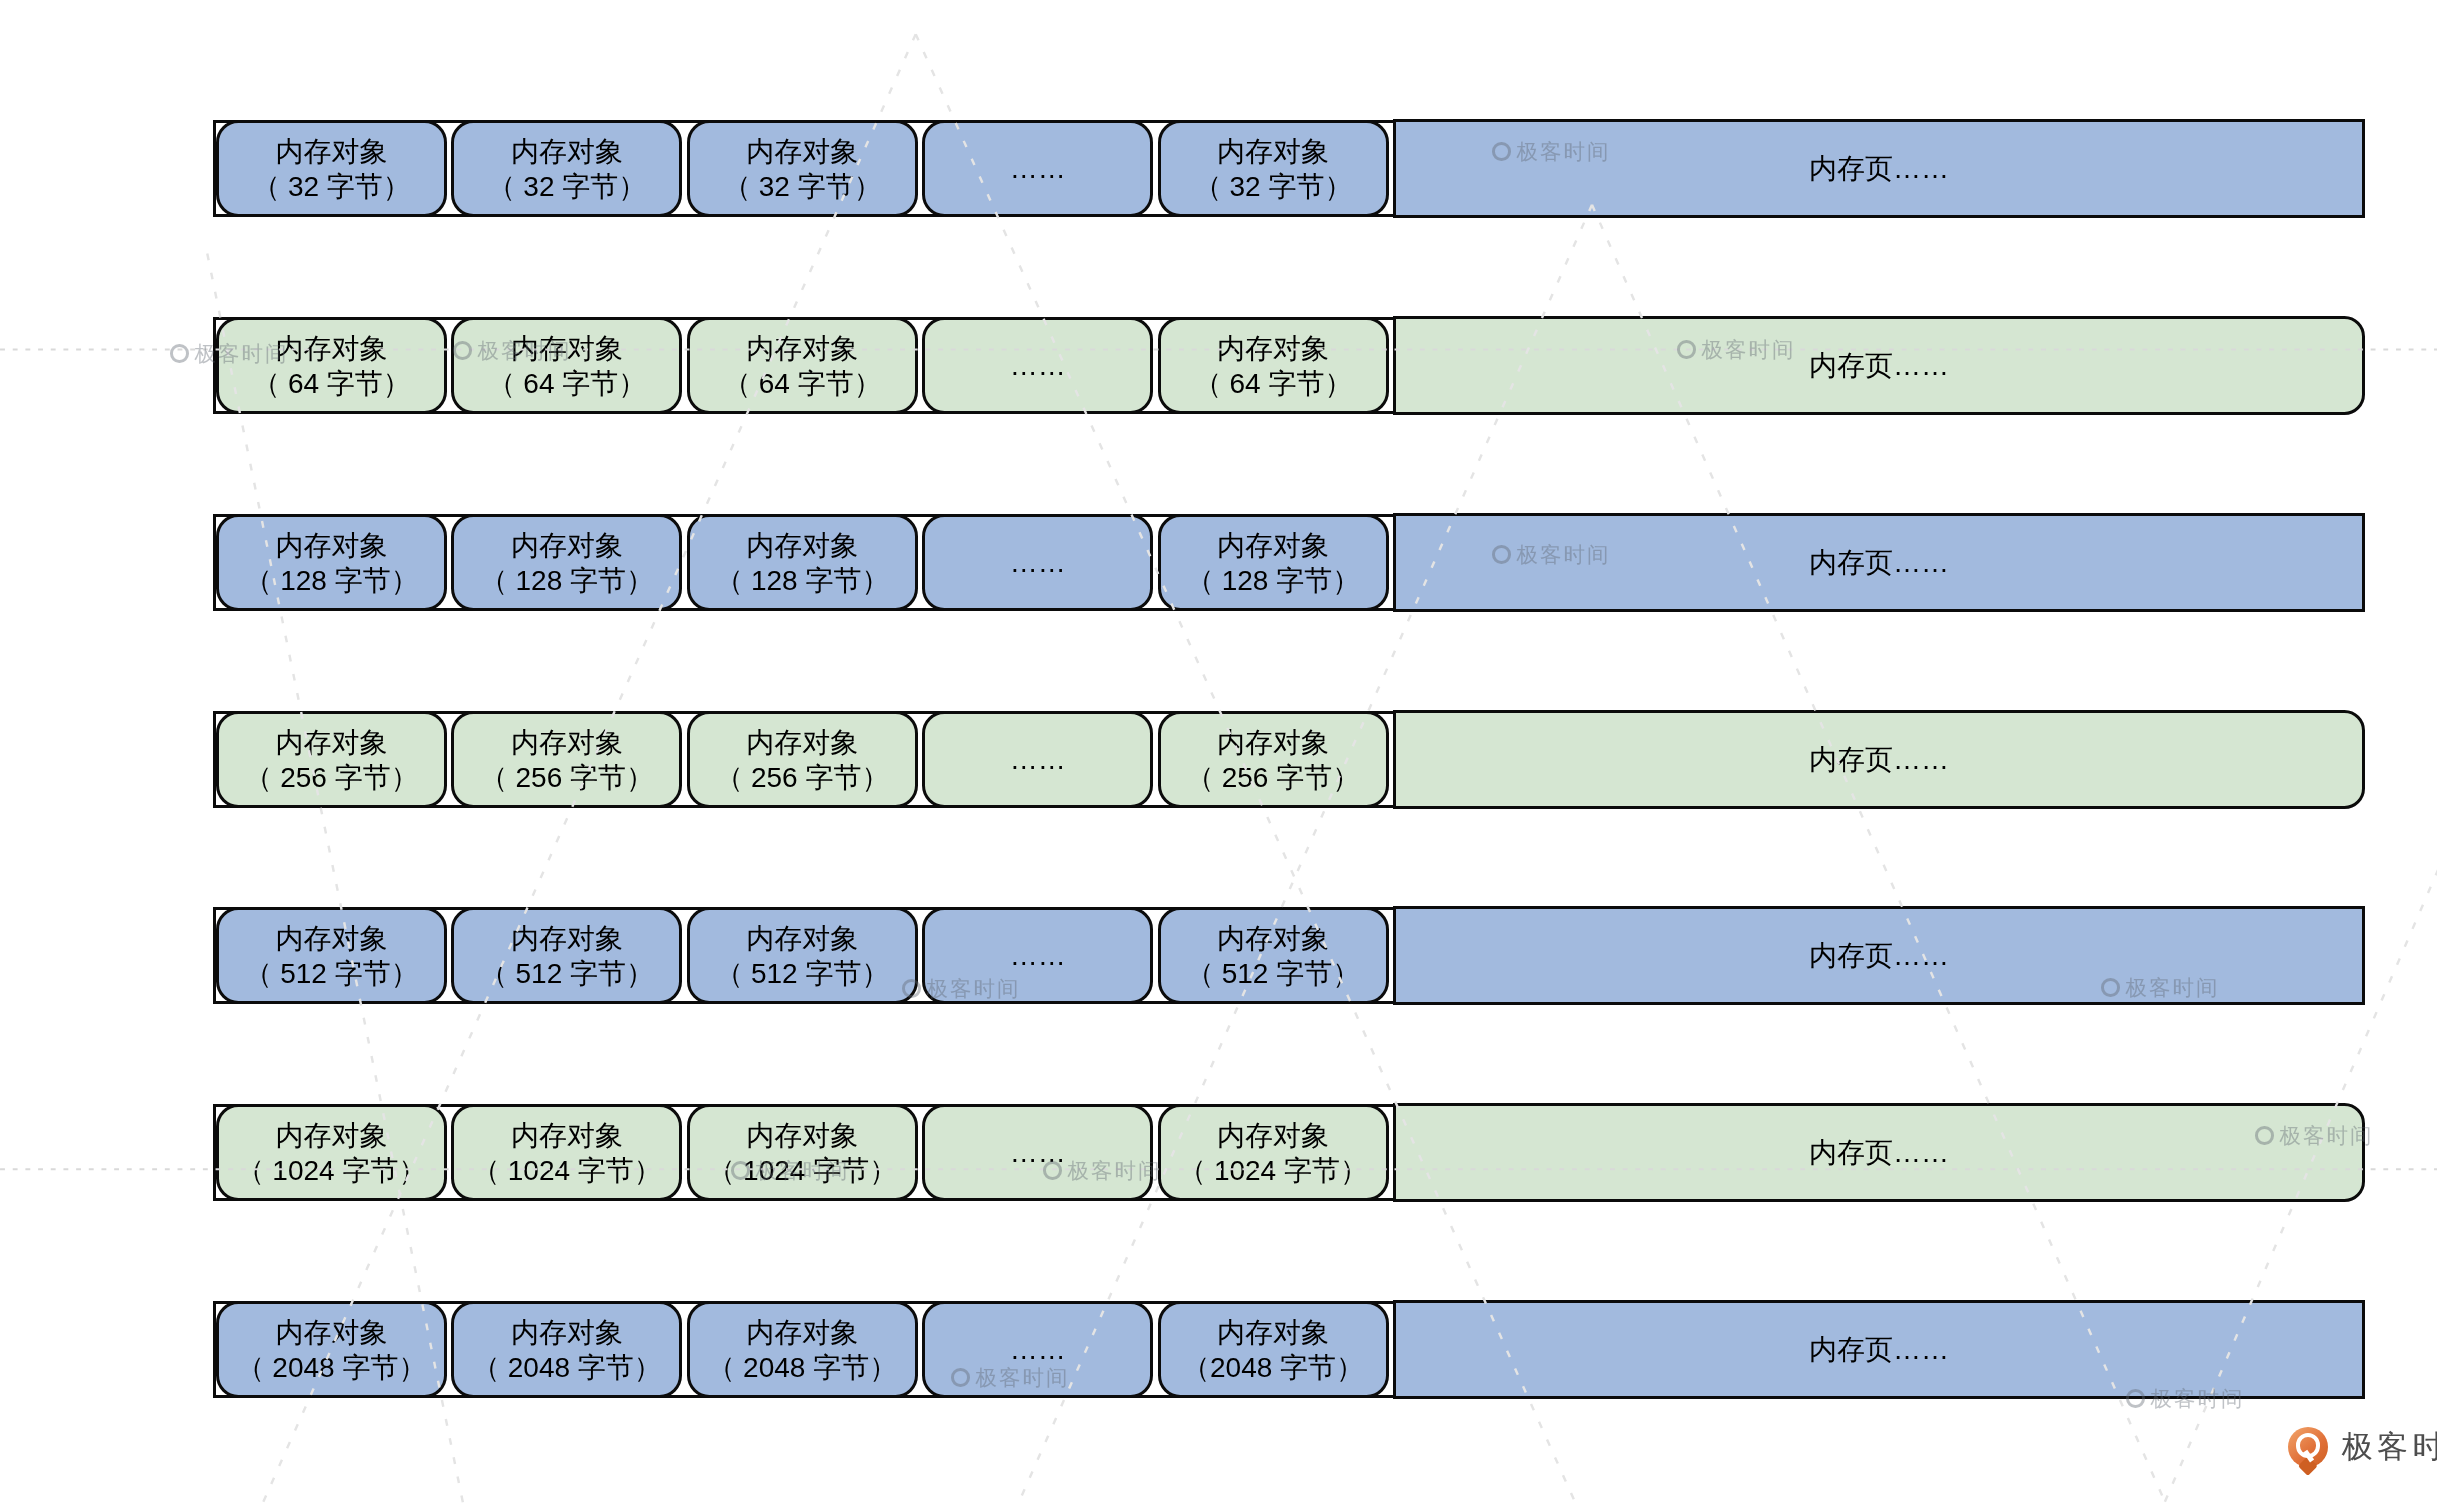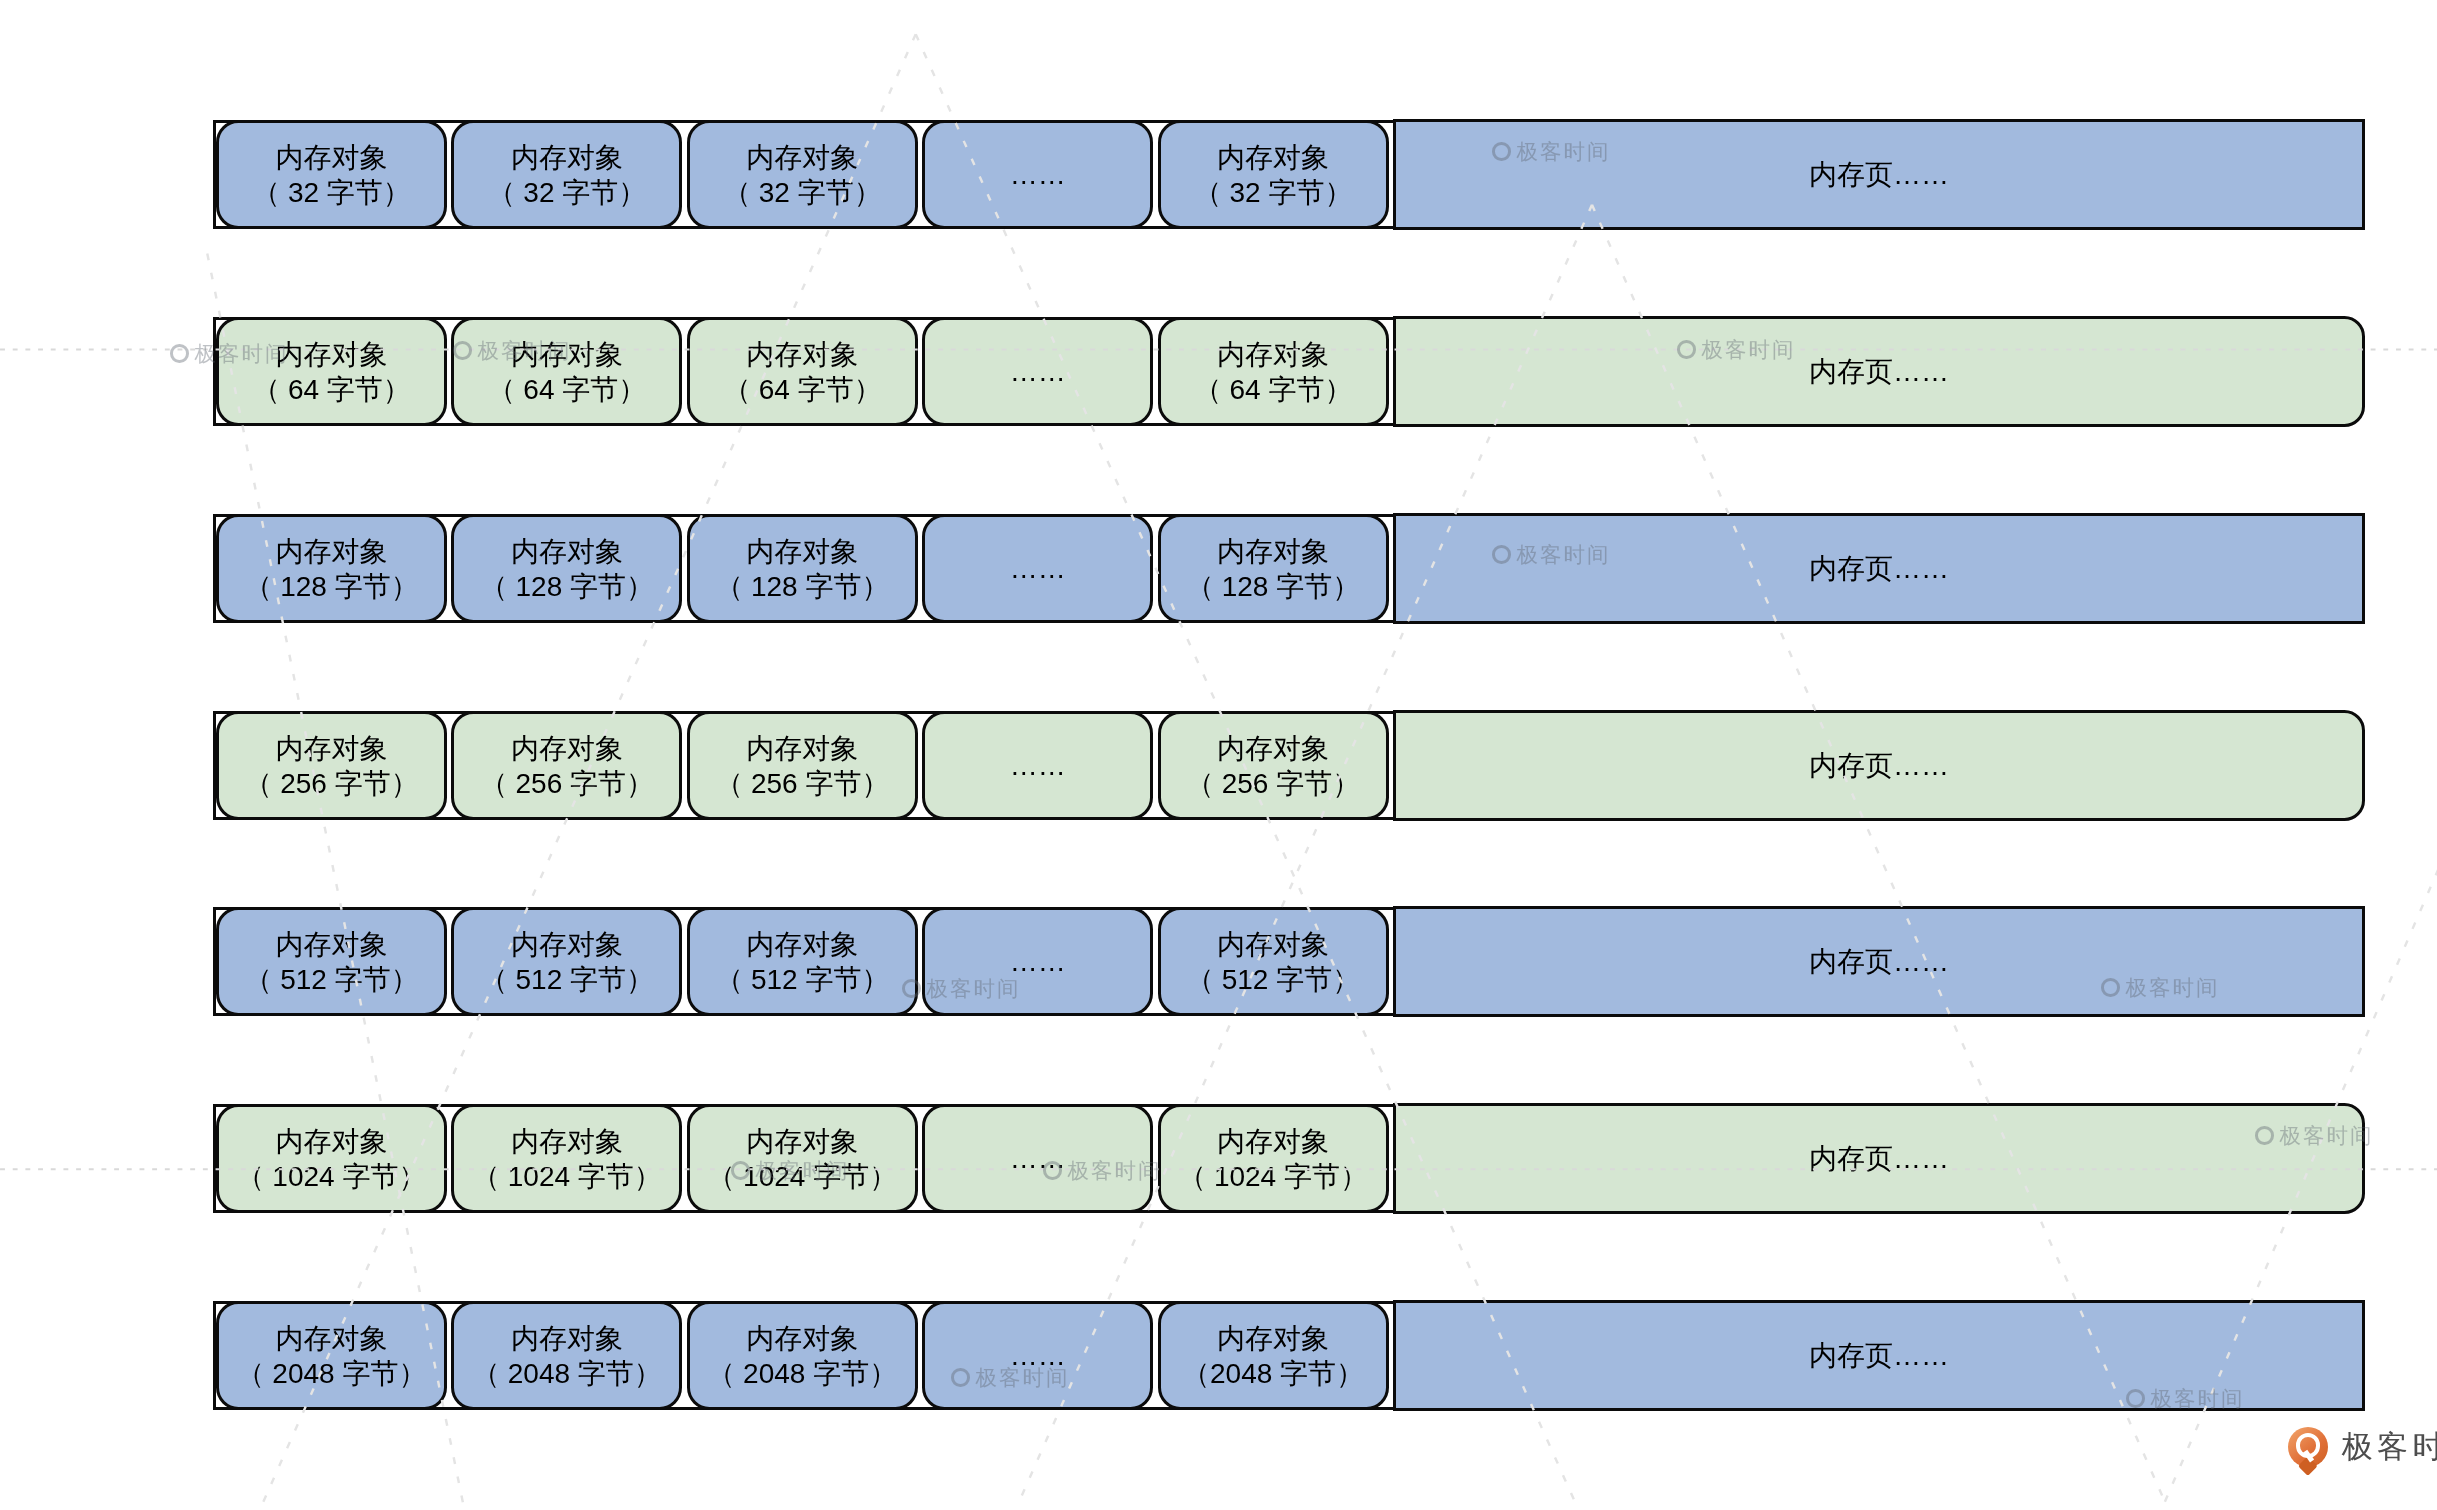--- a/index.html
+++ b/index.html
@@ -14,21 +14,21 @@
     position:absolute;display:flex;align-items:center;gap:5.9px;
     color:rgba(96,102,112,0.40);font-size:21.5px;letter-spacing:2px;
     z-index:2;pointer-events:none;white-space:nowrap;
   }
   .wm-ring{
     display:inline-block;width:18.5px;height:18.5px;box-sizing:border-box;
     border:3.4px solid rgba(96,102,112,0.40);border-radius:50%;
   }
   
   .row{
-    position:absolute;left:213px;width:2151px;height:109px;box-sizing:border-box;
+    position:absolute;left:213px;width:2151px;height:97px;box-sizing:border-box;
     background:#ffffff;border:3.9px solid #0B0B0B;display:flex;z-index:1;
   }
   .row.green{border-radius:0 22.4px 22.4px 0;}
   .box{
     box-sizing:border-box;border:3.9px solid #0B0B0B;
     display:flex;align-items:center;justify-content:center;text-align:center;
   }
   .small{flex:0 0 231px;height:calc(100% + 6.8px);margin:-3.4px 4.4px -3.4px 0;border-radius:22.4px;}
   .page{flex:1;height:calc(100% + 7.8px);margin:-3.9px -3.9px -3.9px 0;border-radius:0;}
   .row.green .page{border-radius:0 20.5px 20.5px 0;}

